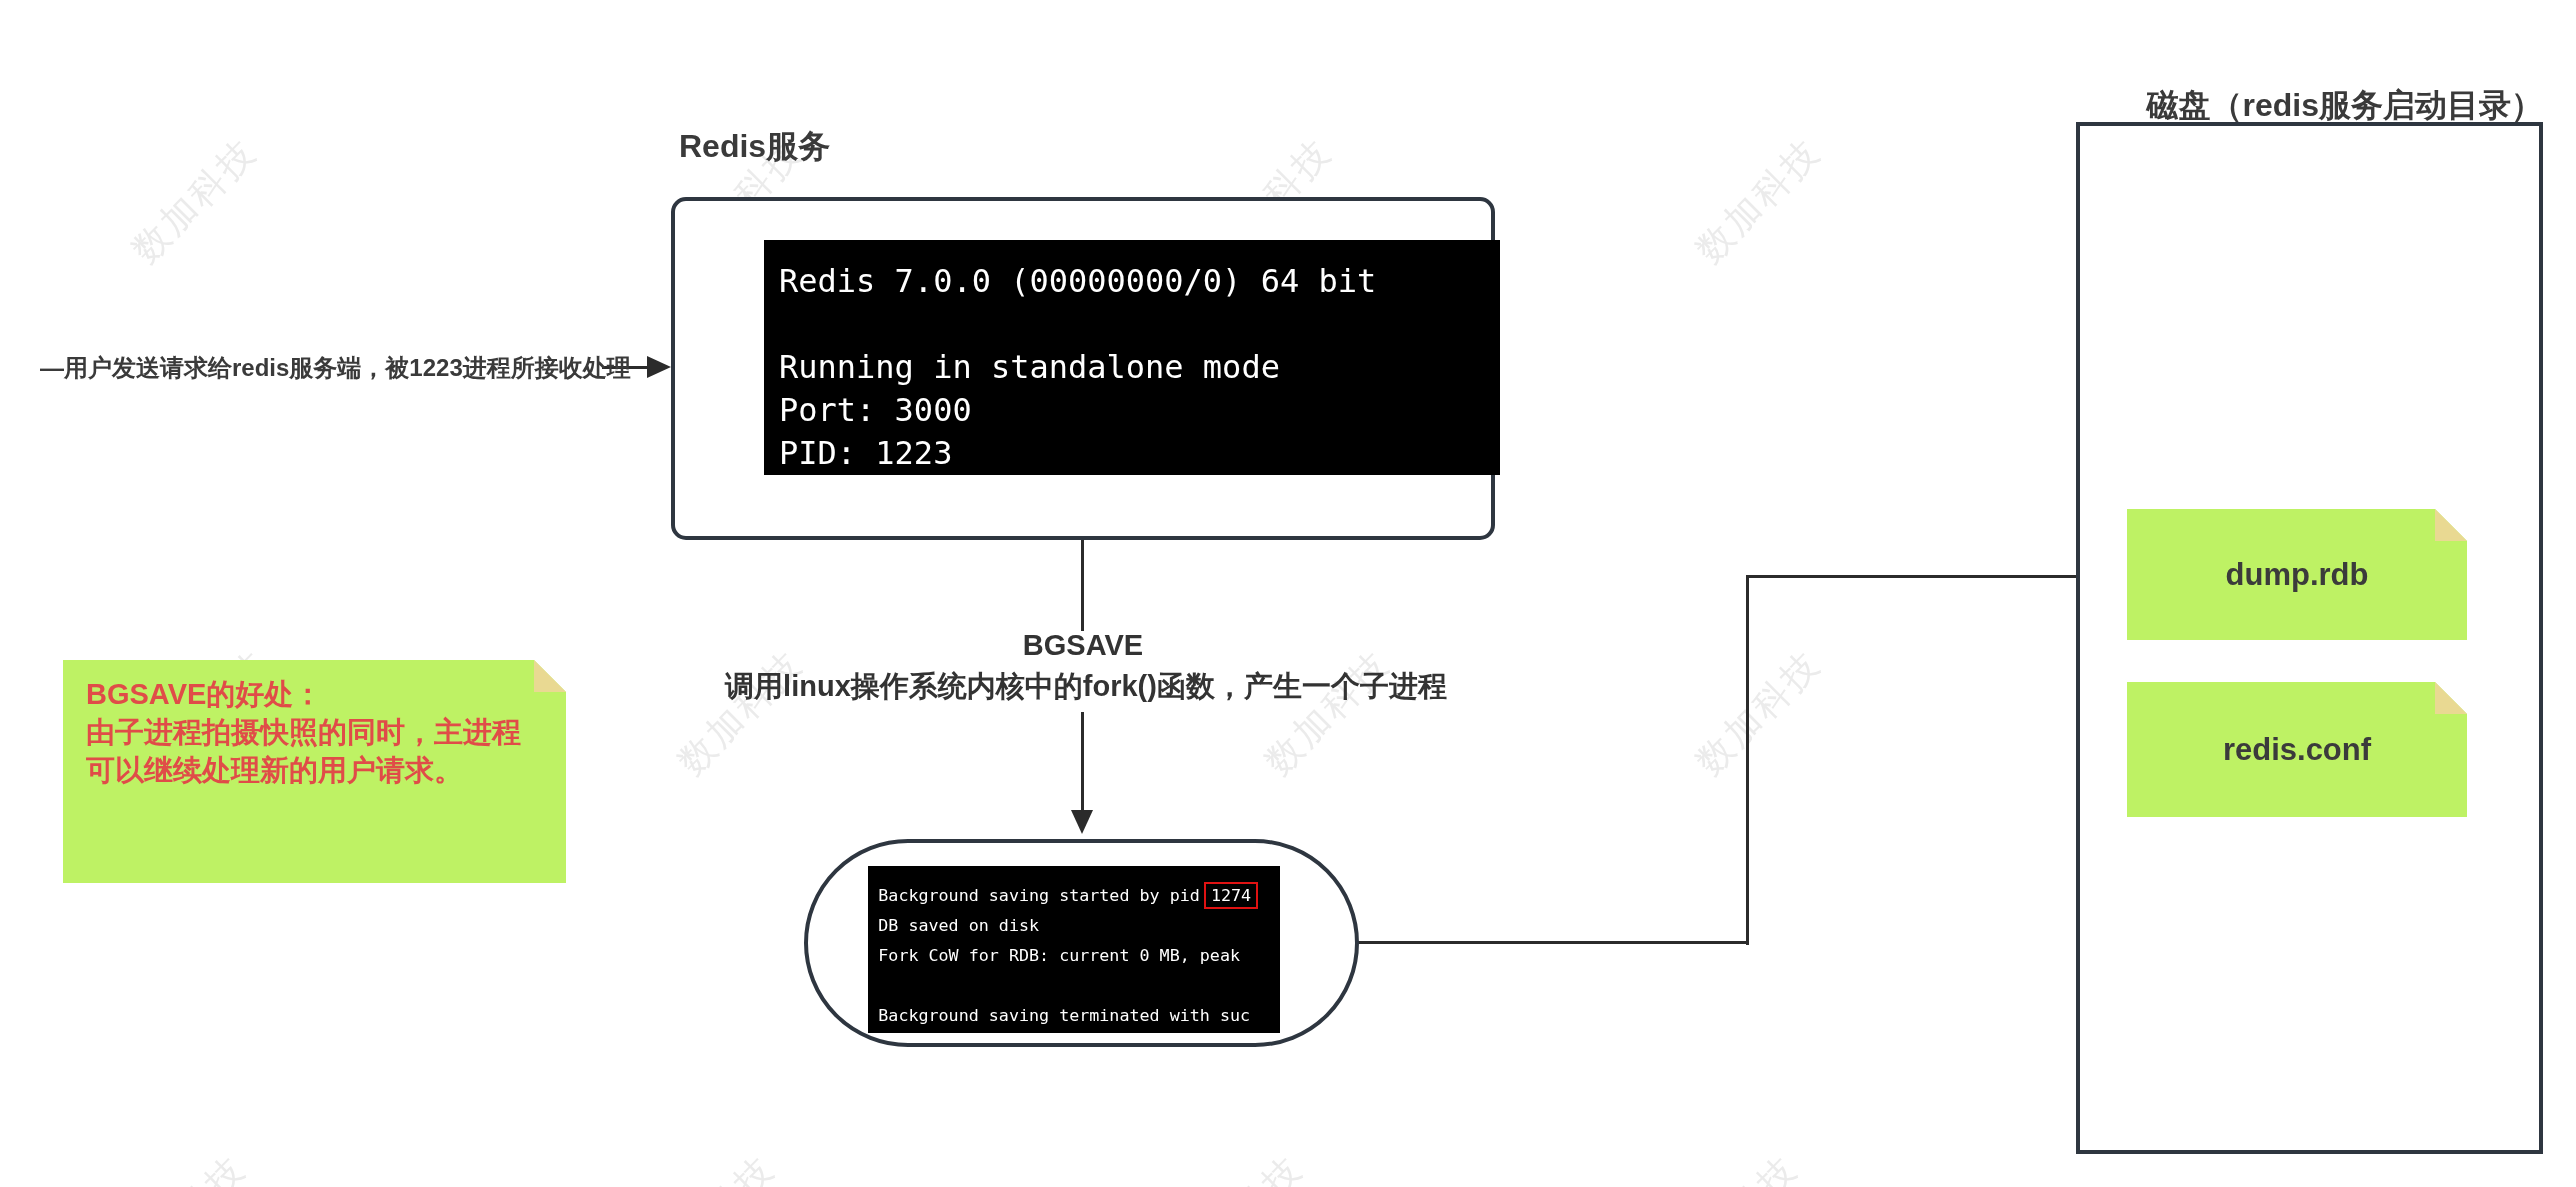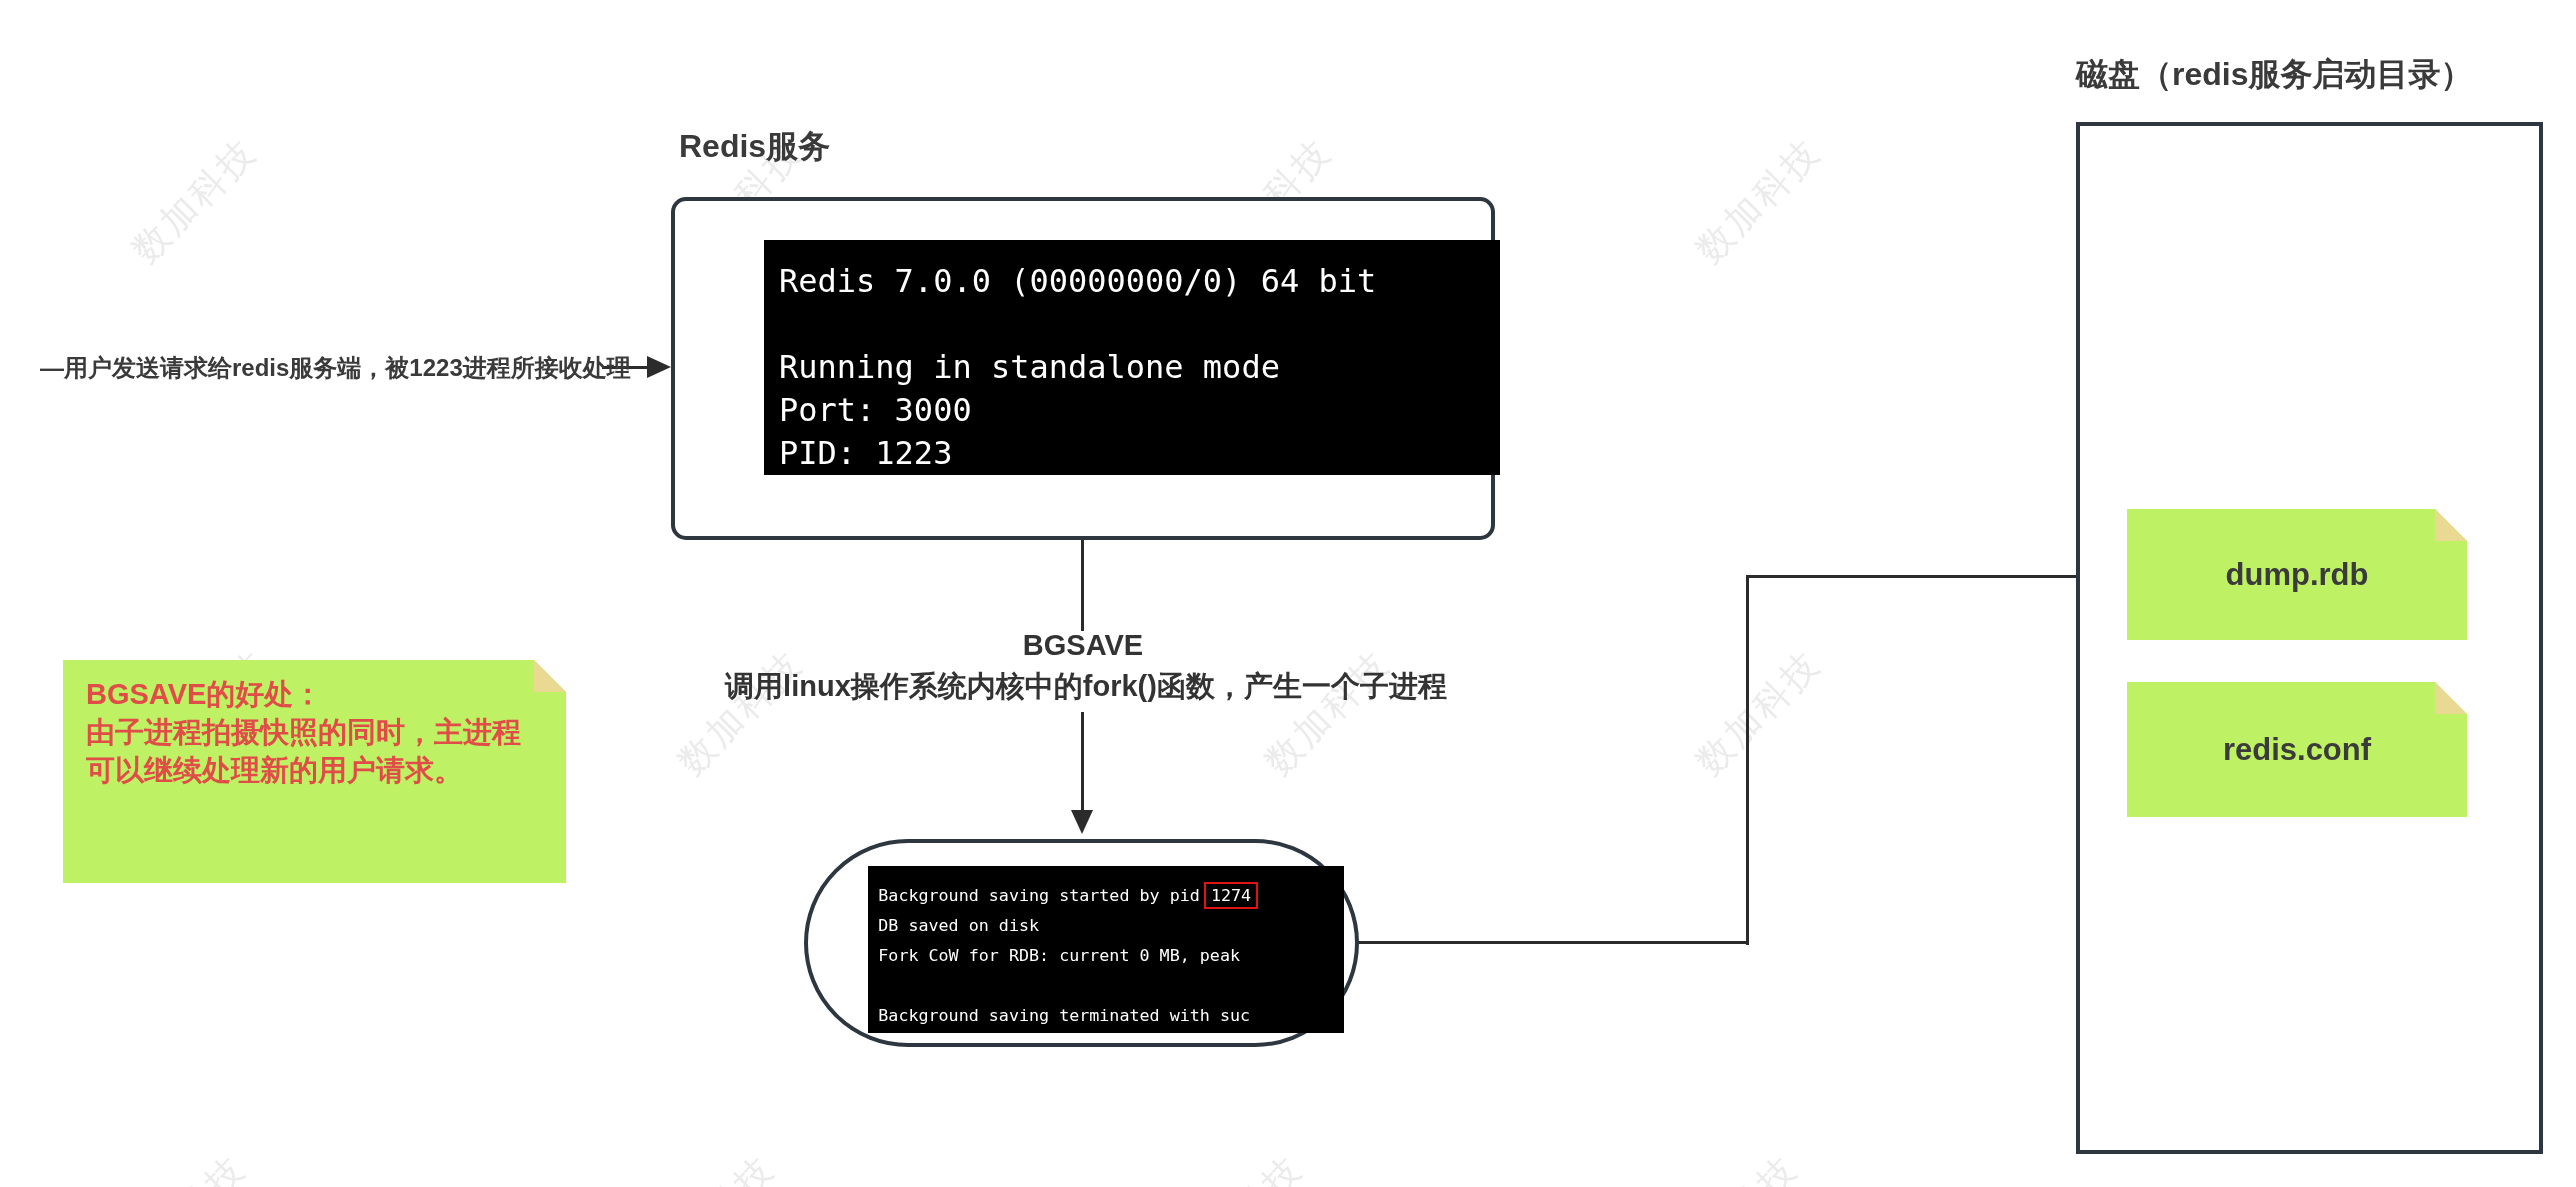--- a/index.html
+++ b/index.html
@@ -25,21 +25,21 @@
 
   .shape-box { position: absolute; background: #ffffff; border: 4px solid #2e3640; box-sizing: border-box; z-index: 2; }
 
   .heading { position: absolute; z-index: 3; color: #3a3a3a; font-weight: 700; white-space: nowrap; text-align: right; }
 
   
   .terminal { position: absolute; background: #000000; color: #ffffff; z-index: 3;
     font-family: "DejaVu Sans Mono", monospace; box-sizing: border-box; overflow: hidden; }
   .terminal-1 { left: 764px; top: 240px; width: 736px; height: 235px;
     font-size: 32px; line-height: 43px; padding: 19.5px 0 0 15px; }
-  .terminal-2 { left: 868px; top: 866px; width: 476px; height: 167px;
+  .terminal-2 { left: 868px; top: 866px; width: 412px; height: 167px;
     font-size: 16.7px; line-height: 30px; padding: 14px 0 0 10.3px; }
   .tline { white-space: pre; }
   .terminal-1 .tline { height: 43px; }
   .terminal-2 .tline { height: 30px; }
   .pid-box { display: inline-block; border: 2.9px solid #e01212; padding: 0 4.6px; margin-left: 4.6px; line-height: 23px; }
 
   
   .note { position: absolute; background: #bef264; z-index: 3; box-sizing: border-box; }
   .note .cut  { position: absolute; top: 0; right: 0; width: 0; height: 0;
     border-top: 32px solid #ffffff; border-left: 32px solid transparent; }
@@ -99,21 +99,21 @@
     <div class="tline">Fork CoW for RDB: current 0 MB, peak</div>
     <div class="tline"></div>
     <div class="tline">Background saving terminated with suc</div>
   </div>
 
   <div class="hline" style="left:1356px; top:941px; width:393px;"></div>
   <div class="vline" style="left:1746px; top:575px; height:370px;"></div>
   <div class="hline" style="left:1746px; top:575px; width:356px;"></div>
   <div class="arrow-right" style="left:2101px; top:565px;"></div>
 
-  <div class="heading" style="left:2076px; top:53px; width:467px; font-size:32px; text-align:left;">磁盘（redis服务启动目录）</div>
+  <div class="heading" style="left:2076px; top:84px; width:467px; font-size:32px; text-align:right;">磁盘（redis服务启动目录）</div>
   <div class="shape-box" style="left:2076px; top:122px; width:467px; height:1032px; border-radius:0;"></div>
 
   <div class="note file-note" style="left:2127px; top:509px; width:340px; height:131px;">
     <div class="cut"></div>
     <div class="fold"></div>
     <span>dump.rdb</span>
   </div>
   <div class="note file-note" style="left:2127px; top:682px; width:340px; height:135px;">
     <div class="cut"></div>
     <div class="fold"></div>

